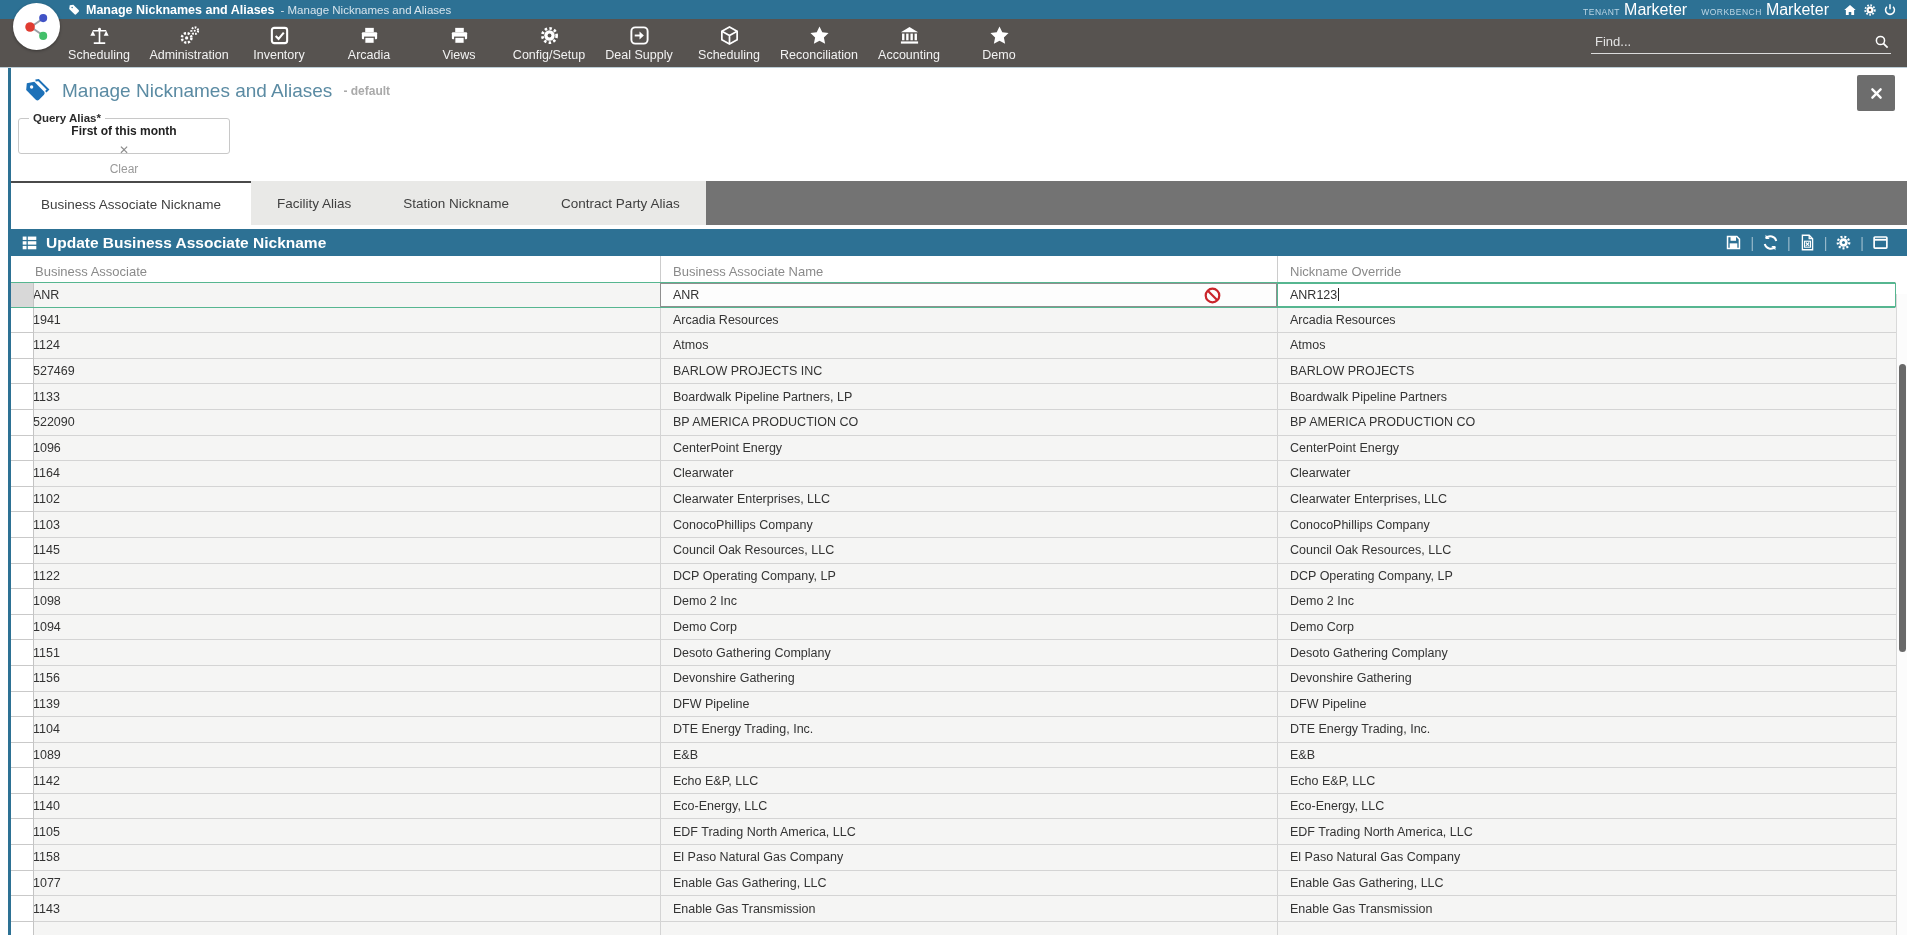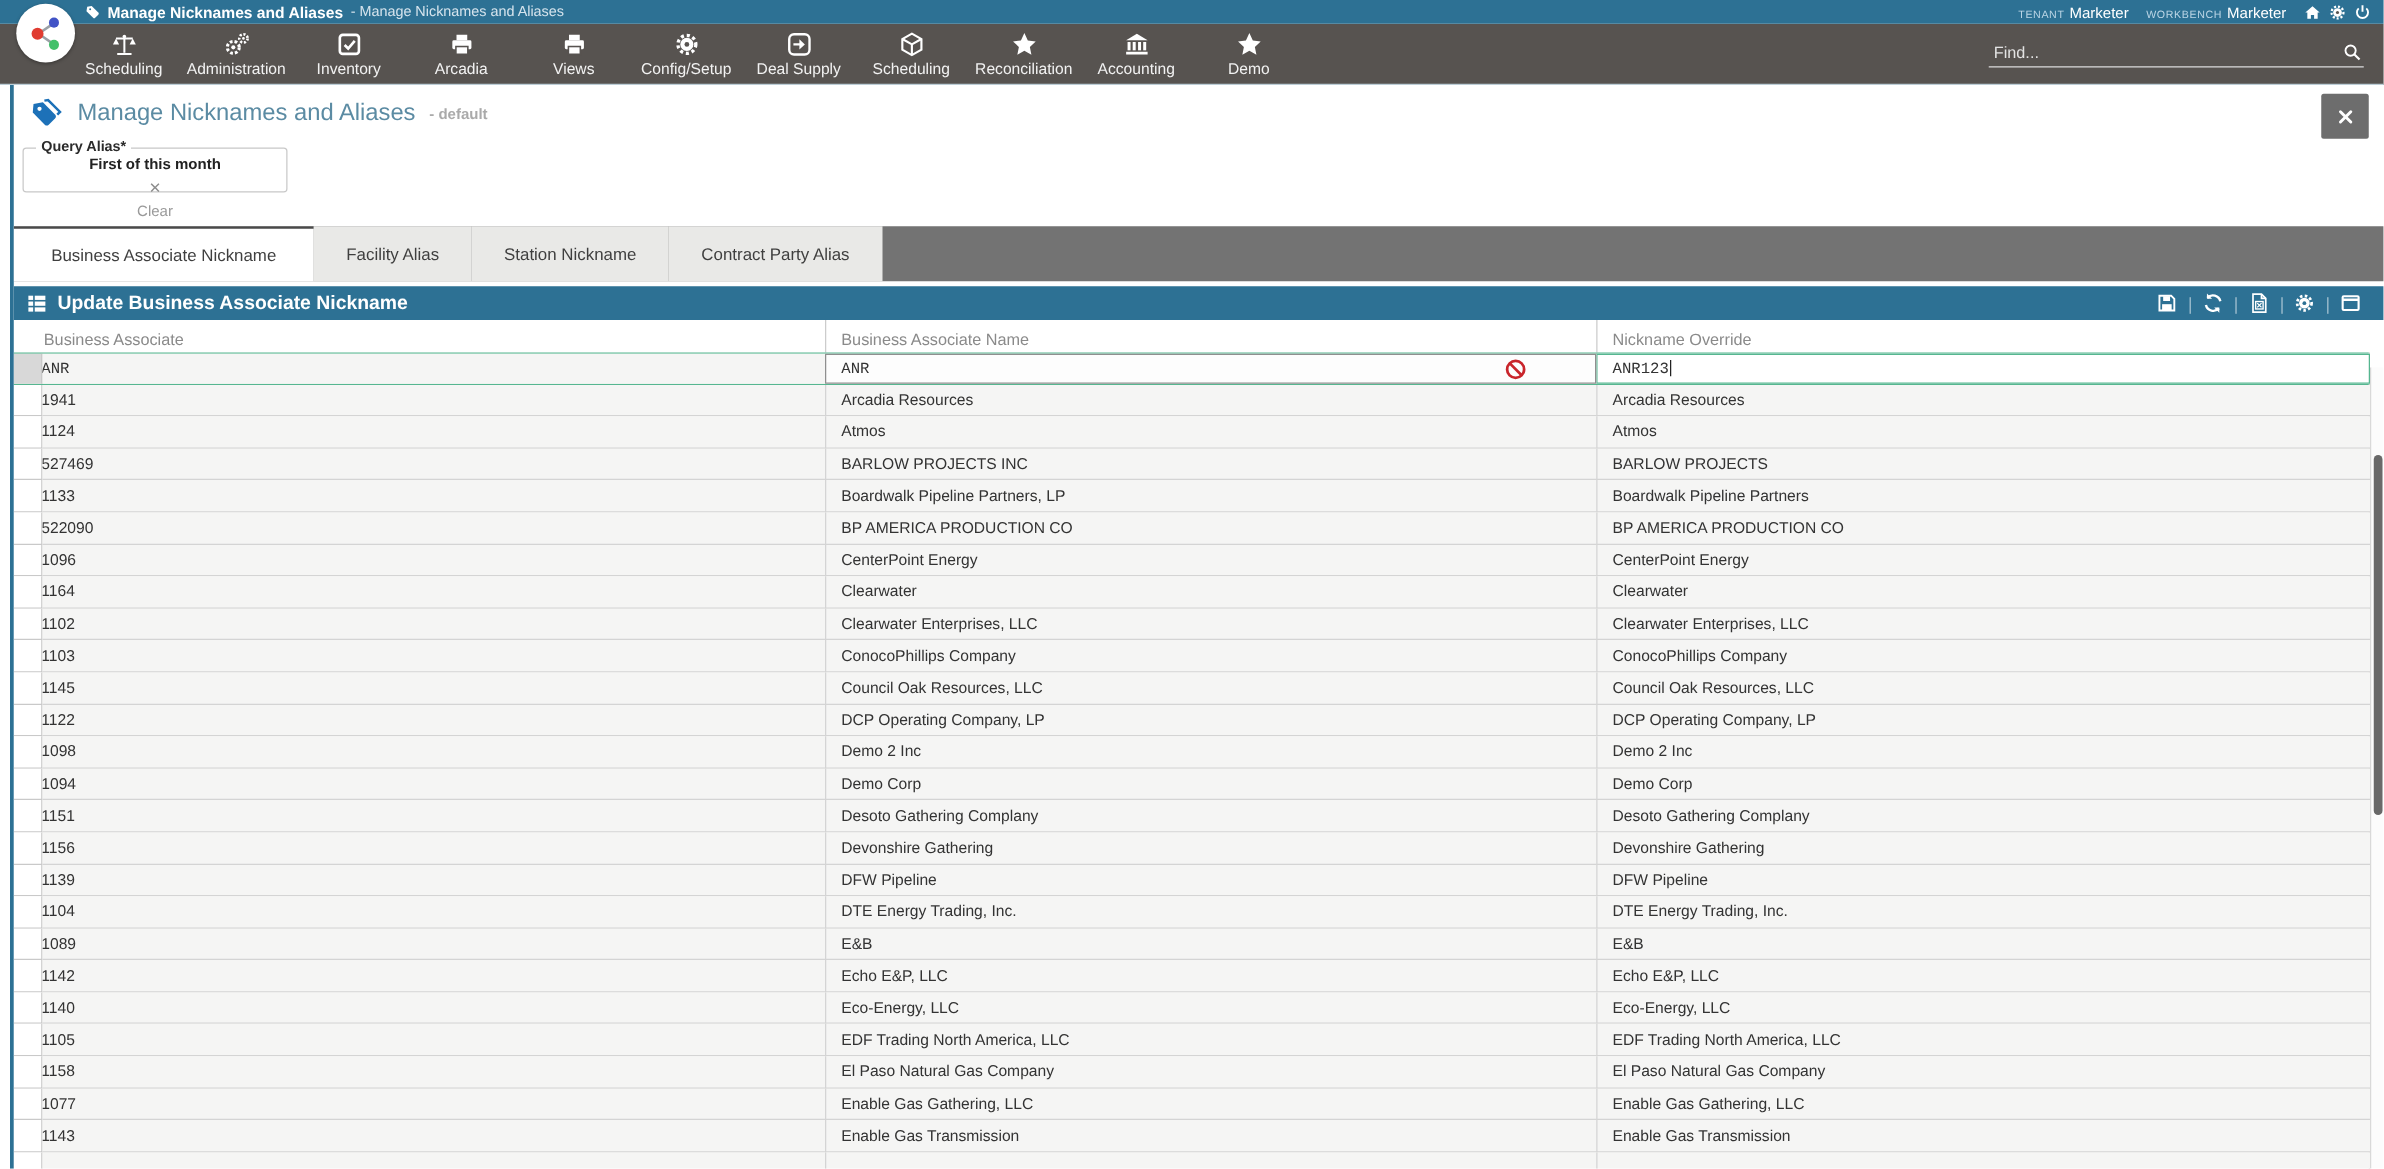--- a/index.html
+++ b/index.html
@@ -7,21 +7,21 @@
     font-family:"Liberation Sans","DejaVu Sans",sans-serif; }
 
   
   .titlebar { position:relative; height:19px; background:#2d7194; color:#fff;
     display:flex; align-items:center; padding-left:68px; font-size:12px; }
   .app-title { font-weight:bold; font-size:12.5px; display:flex; align-items:center; gap:5px;}
   .app-subtitle { margin-left:6px; font-size:11.5px; color:#d6e4ed; }
   .tb-right { margin-left:auto; display:flex; align-items:center; gap:14px; padding-right:10px; }
   .kv { display:flex; align-items:baseline; gap:4px; }
   .kv .k { font-size:8.5px; letter-spacing:.5px; color:#bcd6e6; }
-  .kv .v { font-size:12px; color:#fff; }
+  .kv .v { font-size:16px; color:#fff; }
   .tb-icons { display:flex; gap:6px; align-items:center; }
   .tb-icons .ico { width:14px; height:14px; color:#fff; cursor:pointer; }
 
   .logo { position:absolute; left:13px; top:3px; width:47px; height:47px; z-index:20;
     background:#fff; border-radius:50%; box-shadow:0 1px 3px rgba(0,0,0,.35);
     display:flex; align-items:center; justify-content:center; }
   .logo svg { width:34px; height:34px; }
 
   
   .navbar { height:49px; background:#575350; color:#fff; display:flex; align-items:center;
@@ -86,21 +86,21 @@
   .row .gutter { background:#fff; border-right:1px solid #c4c4c4; border-bottom:1px solid #c9c9c9; cursor:pointer; }
   .row .cell { background:#f5f5f4; border-bottom:1px solid #d4d4d4; font-size:12.5px; color:#333;
     display:flex; align-items:center; padding-left:12px; white-space:nowrap; overflow:hidden; cursor:pointer; }
   .row .cell.c1 { padding-left:2px; text-indent:-3px; }
   .row .cell.c2, .row .cell.c3 { border-left:1px solid #d4d4d4; }
 
   
   .row.editing { position:relative; border-top:1px solid #56b690; border-bottom:1px solid #56b690;
     height:25.6px; }
   .row.editing .gutter { background:#d8d8d8; border-bottom:none; height:23.6px; }
-  .row.editing .cell { border-bottom:none; height:23.6px;font-family:Liberation Mono, monospace; }
+  .row.editing .cell { border-bottom:none; height:23.6px; }
   .row.editing .cell.c2 { background:#fdfdfd; border:1px solid #8f8f8f; position:relative; }
   .row.editing .cell.c3 { background:#fff; border:1px solid #56b690; }
   .no-symbol { position:absolute; right:55px; top:3px; width:17px; height:17px; }
   .caret { display:inline-block; width:1px; height:13px; background:#222; margin-left:1px; }
 
   
   .vscroll { position:absolute; top:226px; right:0; width:11px; height:641px; background:#fcfcfc;
     border-left:1px solid #d9d9d9; }
   .vscroll .thumb { position:absolute; left:2px; top:70px; width:7px; height:288px;
     background:#696969; border-radius:4px; cursor:pointer; }

